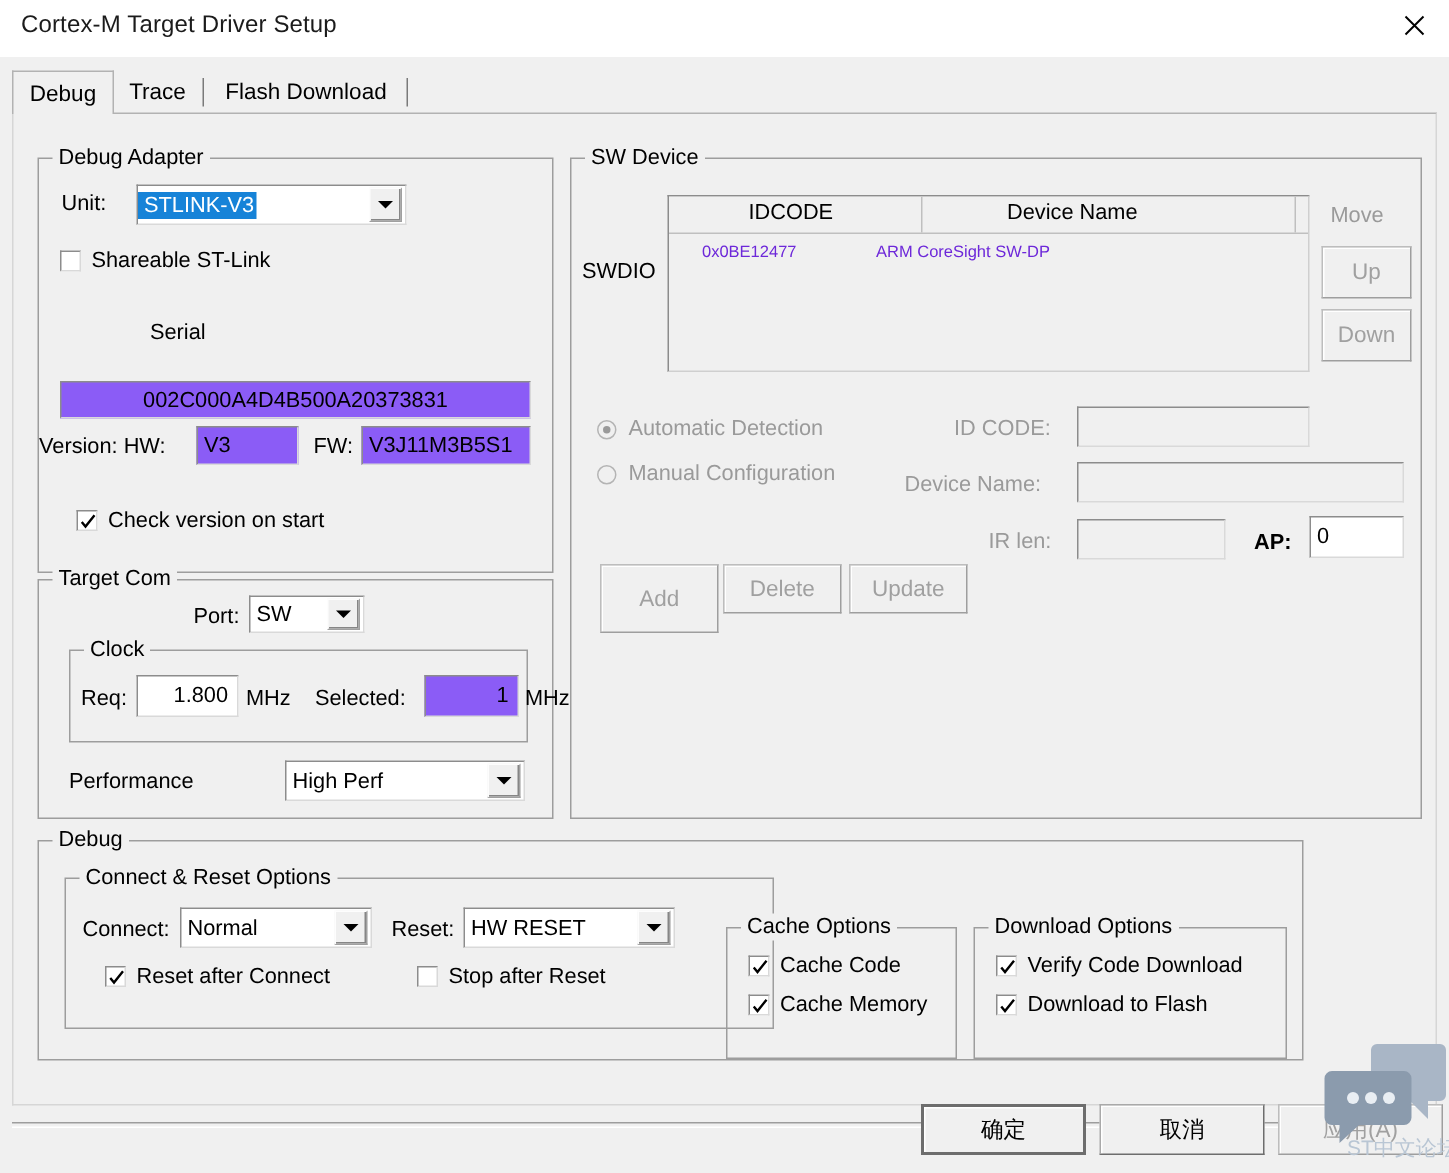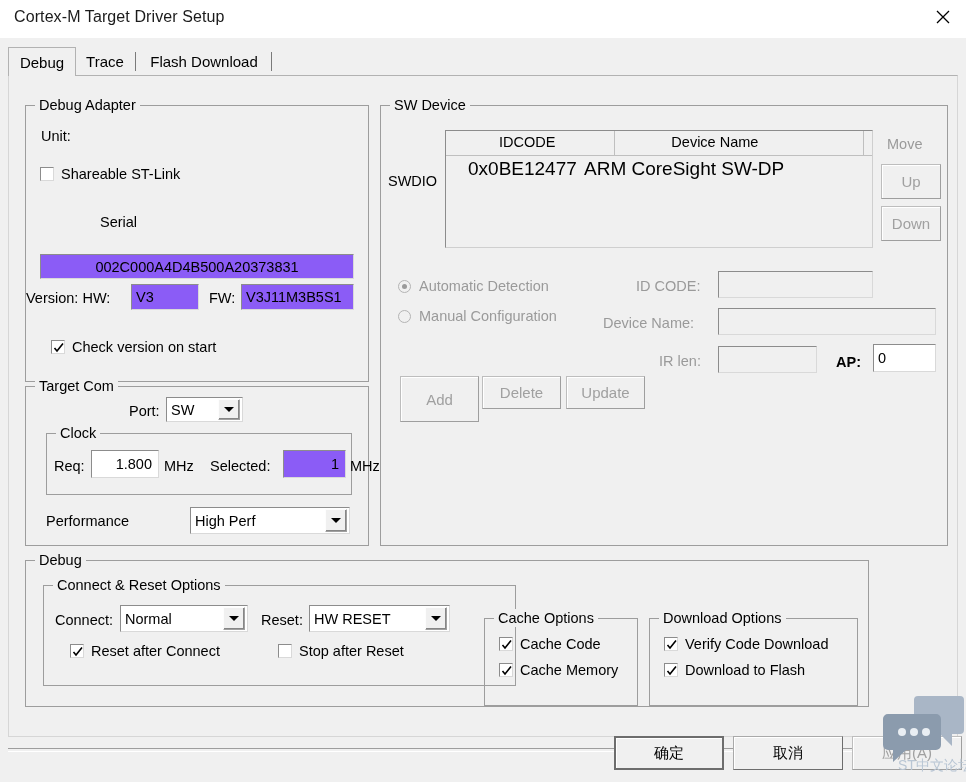--- a/index.html
+++ b/index.html
@@ -157,21 +157,21 @@
   .lv-head{display:flex;height:24px;background:#f0f0f0;border-bottom:1px solid #bfbfbf;}
   .lv-head .hc{
     box-sizing:border-box;height:24px;line-height:23px;
     padding-left:8px;font-size:14.5px;color:#000;
     border-right:1px solid #bfbfbf;overflow:hidden;white-space:nowrap;
   }
   .lv-head .hc:last-child{border-right:none;}
   .lv-row{display:flex;height:26px;}
   .lv-row .rc{
     box-sizing:border-box;height:26px;line-height:25px;
-    font-size:19px;color:#000000;overflow:hidden;white-space:nowrap;
+    font-size:11px;color:#6d28d9;overflow:hidden;white-space:nowrap;
   }
 
   
   .sepline{position:absolute;left:8px;top:710px;width:948px;height:2px;
            border-top:1px solid #9d9d9d;border-bottom:1px solid #ffffff;}
 
   
   .watermark{position:absolute;left:882px;top:694px;width:84px;height:88px;pointer-events:none;}
   .wm-text{
     position:absolute;left:898px;top:757px;
@@ -211,20 +211,27 @@
     </div>
 
     <div class="tabbody"></div>
     <div class="tabmask"></div>
 
     <div class="group" style="left:25px;top:67px;width:342px;height:275px;">
       <div class="glabel">Debug Adapter</div>
 
       <div class="lbl" style="left:15px;top:22px;">Unit:</div>
 
+      <div class="combo" style="left:65px;top:17px;width:180px;height:27px;">
+        <span class="ctext sel">STLINK-V3</span>
+        <span class="ctext"></span>
+        <span class="arrow">
+            <i></i>
+          </span>
+      </div>
 
       <div class="chk" style="left:14px;top:60px;">
         <span class="box"></span>
         <span>Shareable ST-Link</span>
       </div>
 
       <div class="lbl" style="left:74px;top:108px;">Serial</div>
 
       <div class="txtbox ro center" style="left:14px;top:148px;width:314px;height:25px;">002C000A4D4B500A20373831</div>
 

